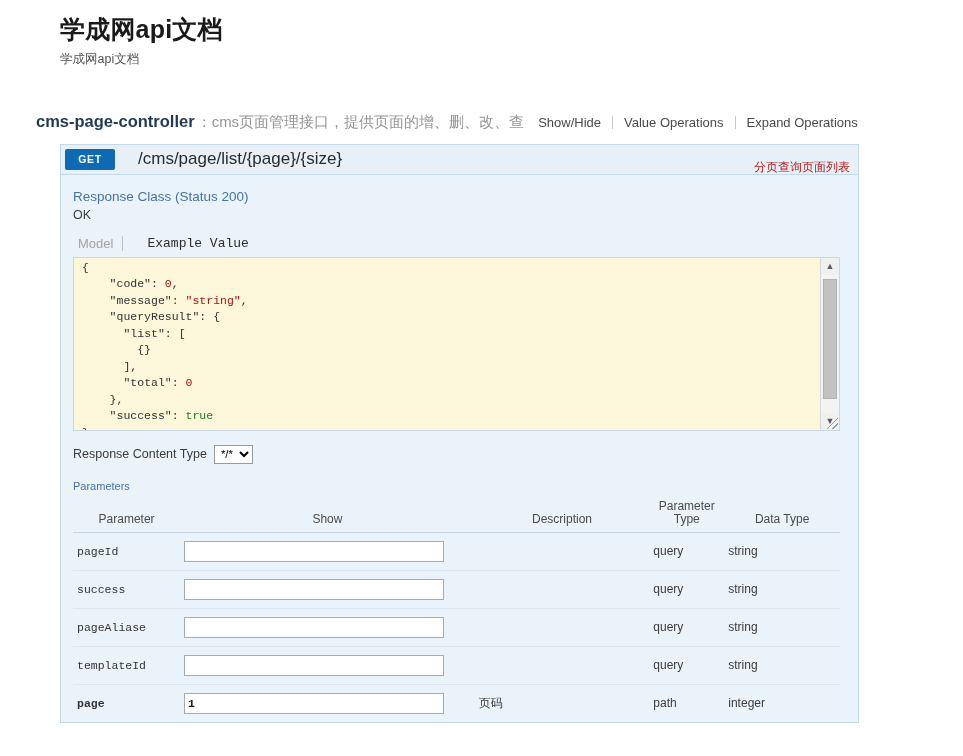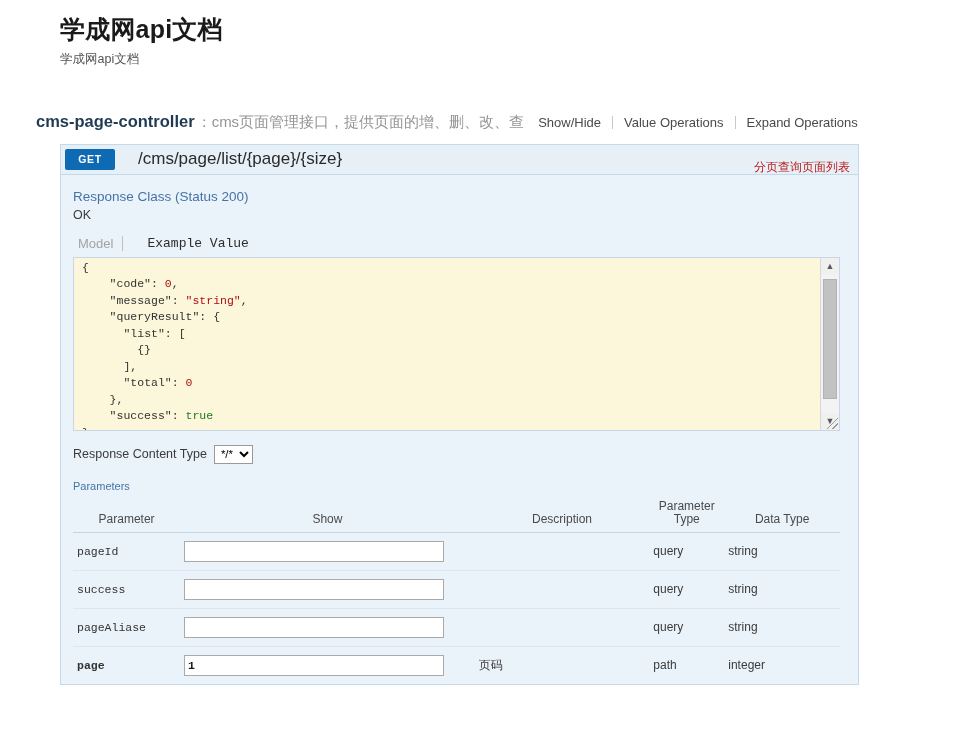--- a/index.html
+++ b/index.html
@@ -400,20 +400,27 @@
               <td class="col-dtype cell-type">string</td>
             </tr>
             <tr>
               <td class="col-param"><span class="pname">pageAliase</span></td>
               <td class="col-value"><input type="text" class="pinput" style=""></td>
               <td class="col-desc cell-desc"></td>
               <td class="col-ptype cell-type">query</td>
               <td class="col-dtype cell-type">string</td>
             </tr>
             <tr>
+              <td class="col-param"><span class="pname">templateId</span></td>
+              <td class="col-value"><input type="text" class="pinput" style=""></td>
+              <td class="col-desc cell-desc"></td>
+              <td class="col-ptype cell-type">query</td>
+              <td class="col-dtype cell-type">string</td>
+            </tr>
+            <tr>
               <td class="col-param"><span class="pname req">page</span></td>
               <td class="col-value"><input type="text" class="pinput" value="1" style=""></td>
               <td class="col-desc cell-desc">页码</td>
               <td class="col-ptype cell-type">path</td>
               <td class="col-dtype cell-type">integer</td>
             </tr>
           </tbody>
       </table>
 
     </div>

